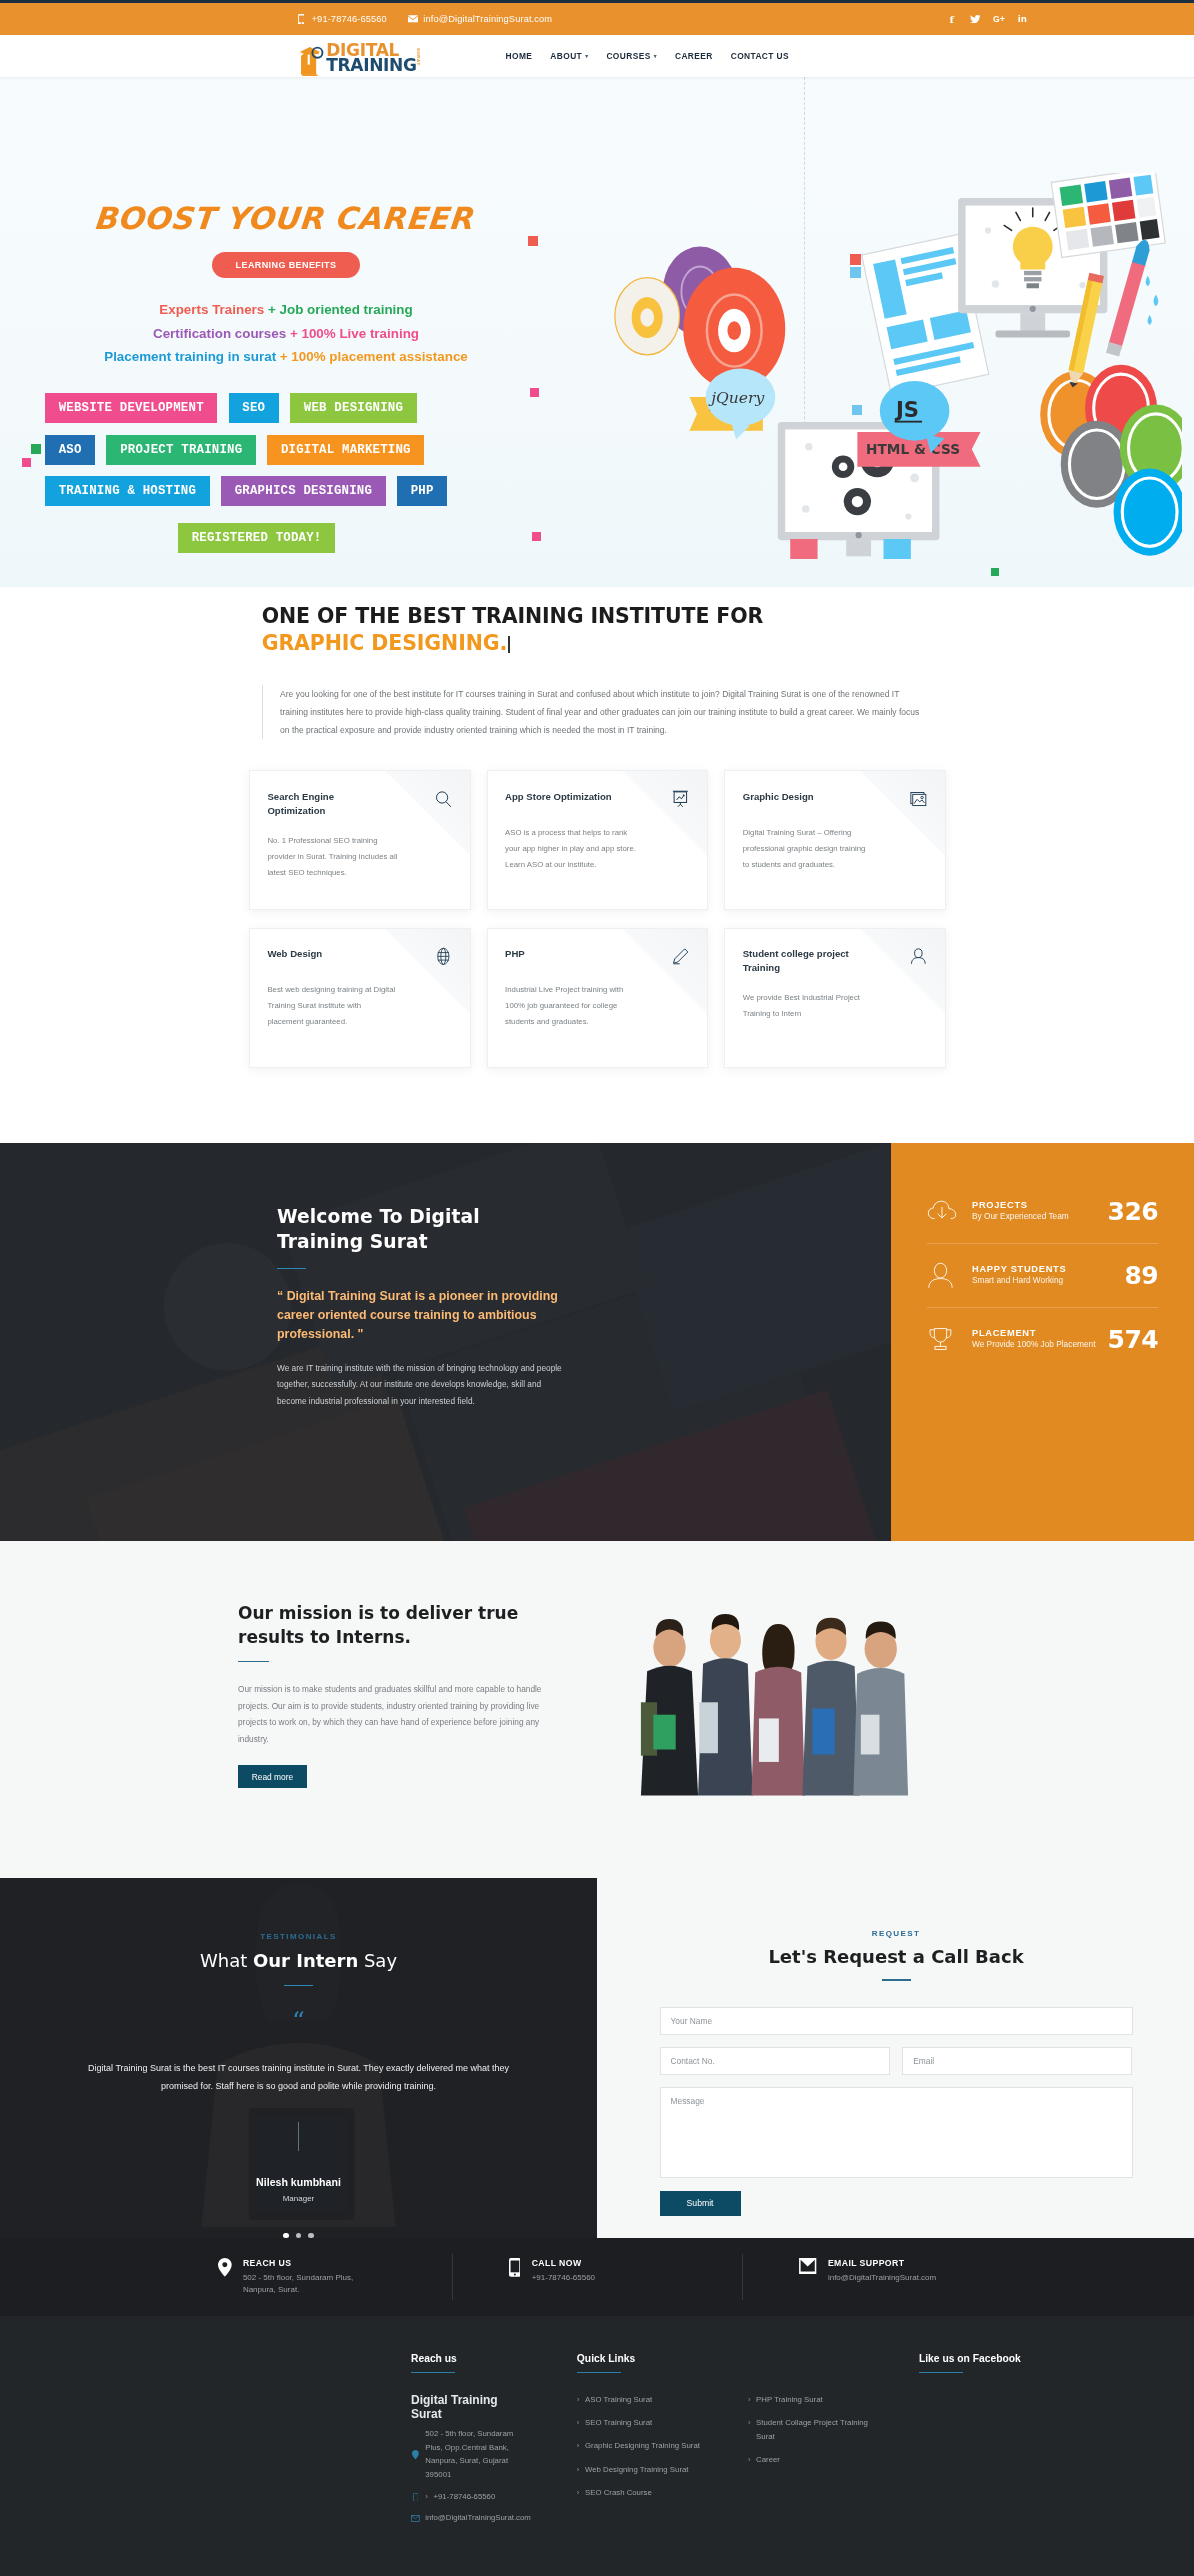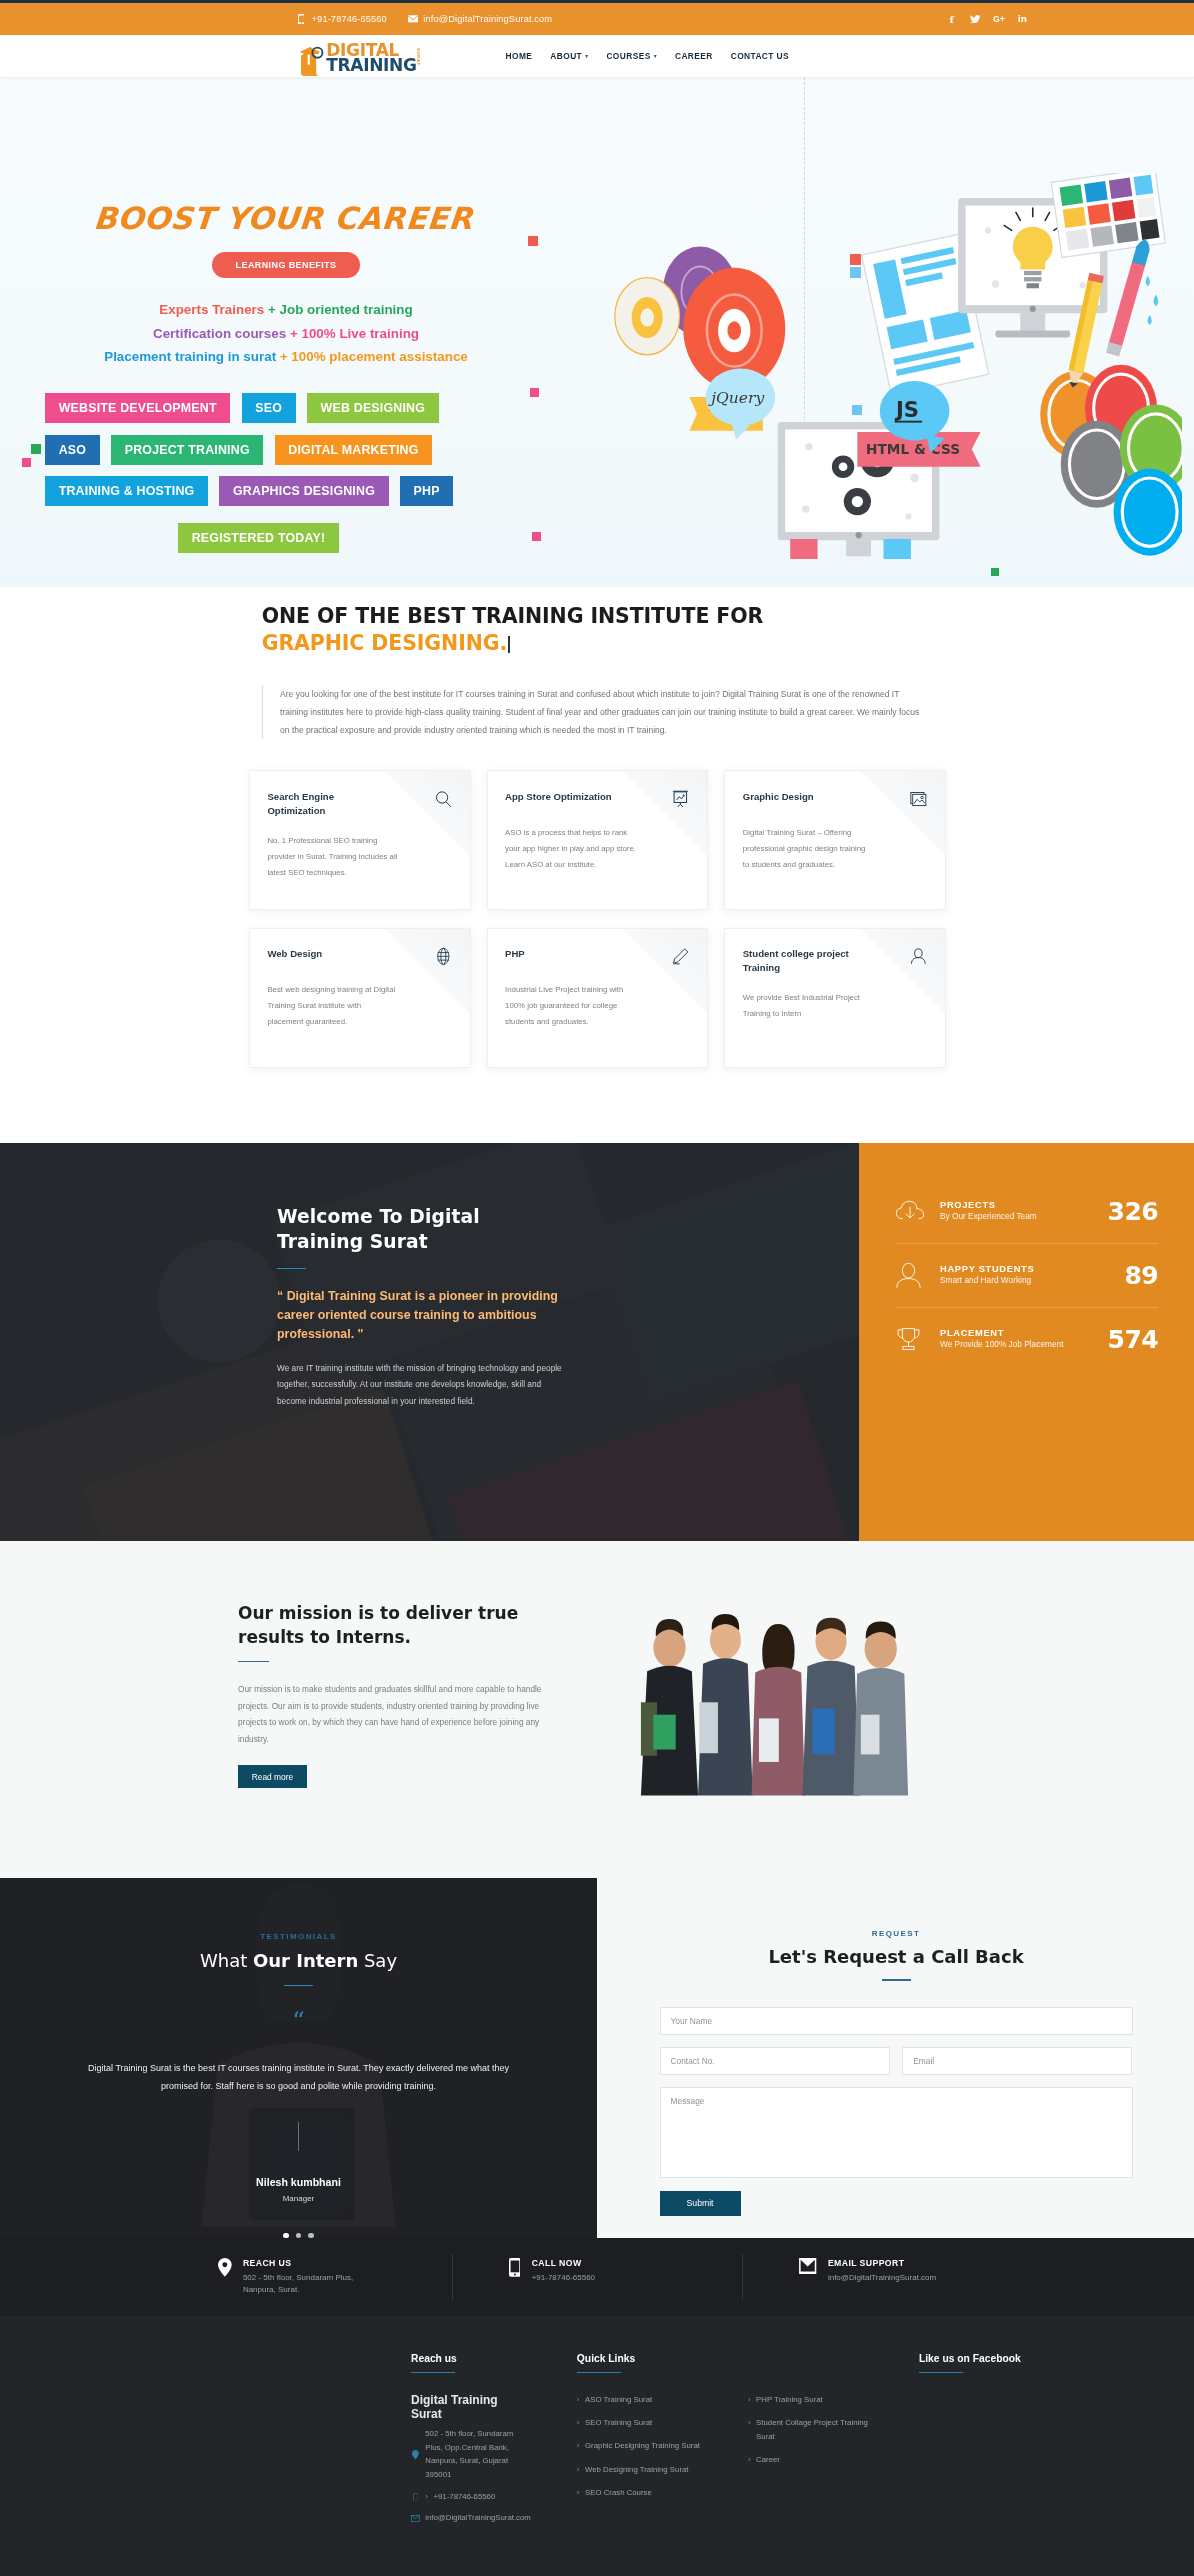--- a/index.html
+++ b/index.html
@@ -51,21 +51,21 @@
   .lb-wrap { display: flex; justify-content: center; margin-top: 16px; }
   .learn-btn {
     background: #ef5d51; color: #fff; border: none; border-radius: 18.7px;
     padding: 8px 23.6px; font-size: 9px; font-weight: 700; letter-spacing: 0.4px; cursor: pointer;
   }
   .taglines { margin-top: 20px; text-align: center; line-height: 1.75; }
   .taglines div { font-size: 13.4px; font-weight: 600; }
   .t-red { color: #ef5d51; } .t-green { color: #27a858; } .t-purple { color: #9b59b6; }
   .t-pink { color: #ef4d8d; } .t-blue { color: #1c9ad6; } .t-orange { color: #f2981d; }
 
-  .tags { margin-top: 25px; padding-left: 45px; }
+  .tags { margin-top: 25px; padding-left: 45px; font-family: Liberation Mono, monospace; }
   .tag-row { display: flex; gap: 11.2px; margin-bottom: 11.2px; }
   .tag { color: #fff; font-size: 12.4px; font-weight: 700; letter-spacing: 0.2px; padding: 8px 13.7px; display: inline-flex; align-items: center; cursor: pointer; }
   .tag-row.center { justify-content: flex-start; padding-left: 133px; margin-top: 17.4px; }
 
   .sq { position: absolute; }
   
   .illus { position: absolute; left: 585px; top: 96px; width: 597px; height: 386px; }
 
   
   .intro { background: #fff; padding: 16px 0 25px; }
@@ -86,21 +86,21 @@
 
   
   .welcome { display: flex; min-height: 398px; position: relative; }
   .wel-left { flex: 1; background: #24272b; position: relative; overflow: hidden; }
   .wel-bgimg { position: absolute; inset: 0; opacity: .5; }
   .wel-content { position: relative; z-index: 3; padding: 61px 0 0 277px; width: 610px; }
   .wel-content h2 { font-family: "DejaVu Sans", sans-serif; font-size: 18.7px; color: #fff; font-weight: 700; line-height: 1.35; letter-spacing: 0.1px; max-width: 292px; }
   .wel-rule { width: 29px; height: 1.2px; background: #2b8ab8; margin: 13.7px 0 17.4px; }
   .wel-quote { color: #fdba74; font-size: 12.4px; font-weight: 700; line-height: 1.55; max-width: 286px; font-family: Liberation Sans, sans-serif; }
   .wel-p { margin-top: 16px; color: #cfd3d6; font-size: 8.3px; line-height: 1.95; max-width: 286px; }
-  .wel-right { width: 336px; background: #e08a21; padding: 37px 37px 37px 36px; position: relative; }
+  .wel-right { width: 304px; background: #e08a21; padding: 37px 37px 37px 36px; position: relative; }
   .stat { display: flex; align-items: center; padding: 17px 0; border-bottom: 0.6px solid rgba(255,255,255,.22); }
   .stat:last-child { border-bottom: none; }
   .stat-ico { width: 45px; flex: none; color: rgba(255,255,255,.88); display: flex; align-items: center; }
   .stat-txt { flex: 1; }
   .stat-title { color: #fff; font-size: 9.3px; font-weight: 700; letter-spacing: 0.7px; }
   .stat-sub { color: rgba(255,255,255,.92); font-size: 8.3px; margin-top: 1.9px; line-height: 1.4; }
   .stat-num { color: #fff; font-size: 25px; font-weight: 700; letter-spacing: -0.6px; min-width: 60px; text-align: right; font-family: "DejaVu Sans", sans-serif; }
 
   
   .mission { background: #f6f8f8; padding: 60px 0 70px; position: relative; }

